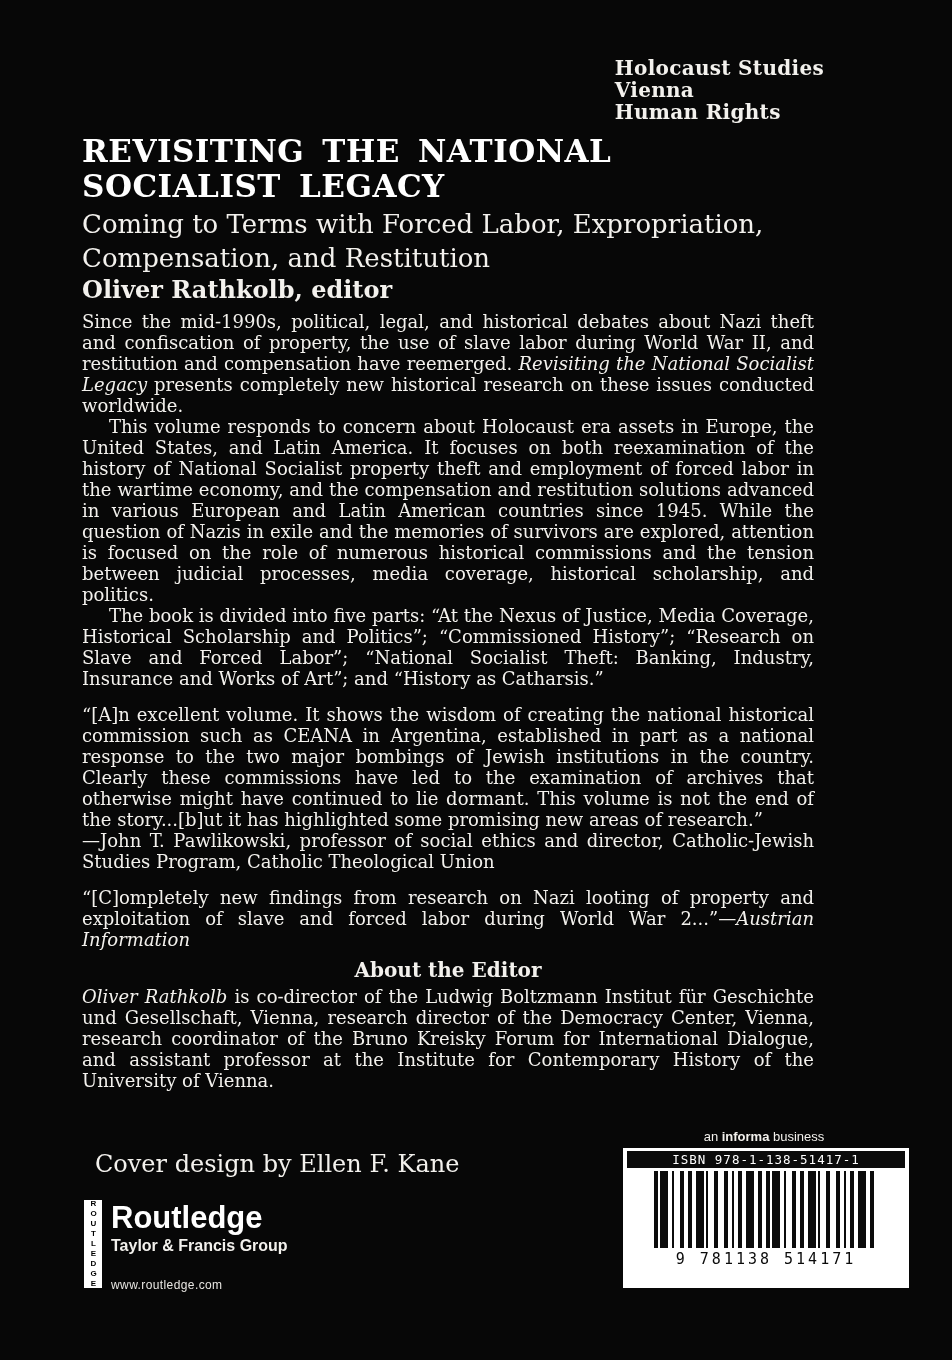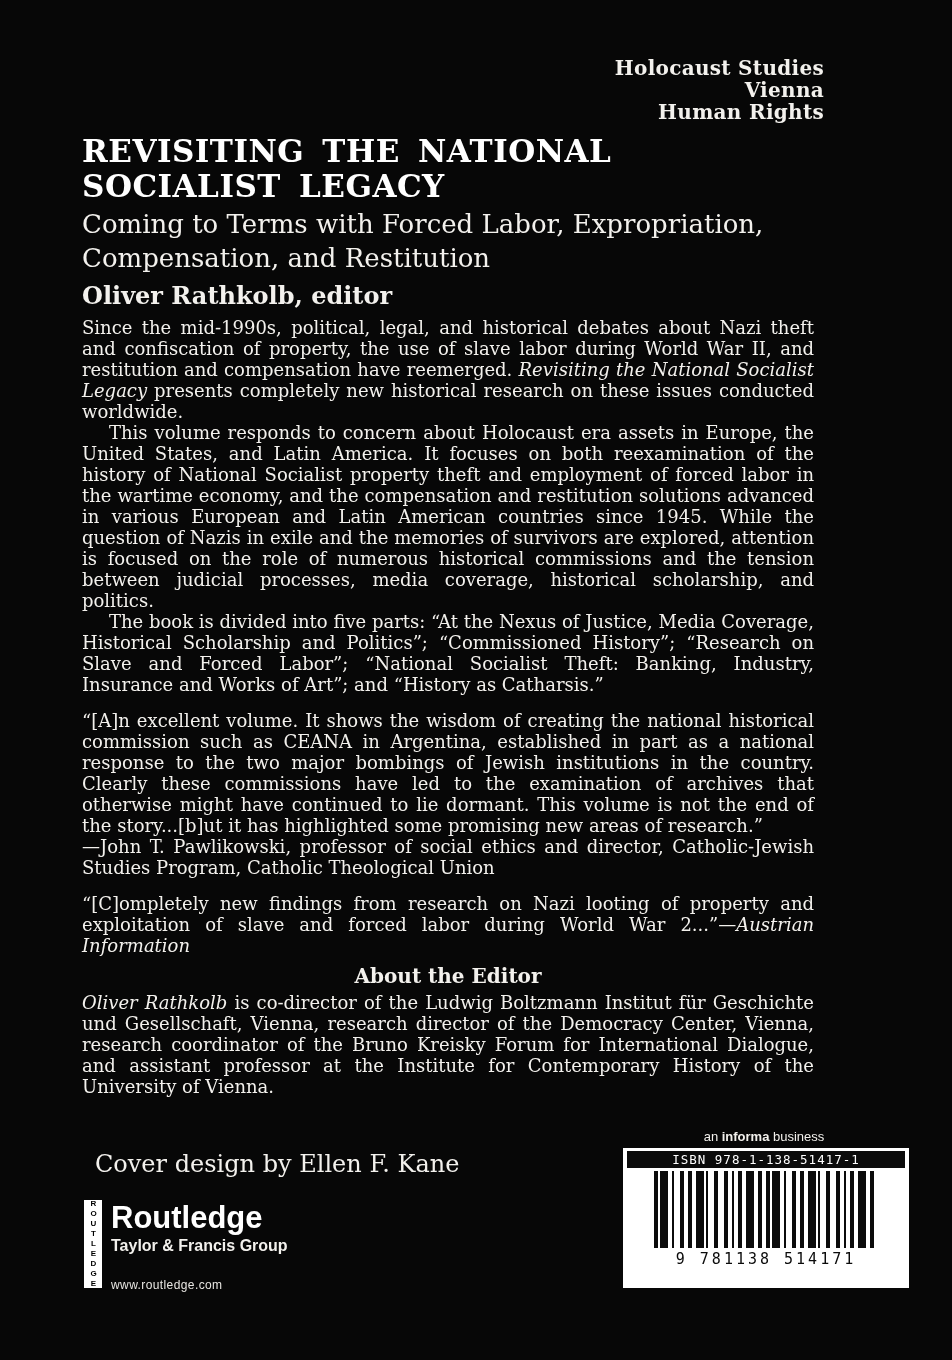--- a/index.html
+++ b/index.html
@@ -2,27 +2,27 @@
 <html style="--background: #070707; --text: #f3f1ed; --panel: #ffffff; --ink: #0b0b0b;"><head>
 <meta charset="utf-8">
 <style>
   * { margin:0; padding:0; box-sizing:border-box; }
   html, body { background:#000; }
   .cover {
     position:relative; width:952px; height:1360px; margin:0 auto;
     background:var(--background,#070707); color:var(--text,#f3f1ed);
     font-family:"DejaVu Serif", serif; overflow:hidden;
   }
-  .categories { position:absolute; top:57px; right:128px; text-align:right;
+  .categories { position:absolute; top:57px; right:128px; 
     font-weight:bold; font-size:20px; line-height:22px; letter-spacing:.3px; }
   .main { position:absolute; left:82px; top:134px; width:732px; }
   .title { font-size:31px; font-weight:bold; line-height:35px; max-width:570px;
     word-spacing:.22em; letter-spacing:.5px; color:#ffffff; }
   .subtitle { font-size:26px; line-height:34px; margin-top:3px; font-weight:normal; }
-  .editor { font-size:24px; line-height:30px; font-weight:bold; margin:6px 0 6px; }
+  .editor { font-size:24px; line-height:30px; font-weight:bold; margin:0 0 6px; }
   .body { font-size:18px; line-height:21px; text-align:justify; }
   .indent { text-indent:27px; }
   .gap-top { margin-top:15px; }
   .about-heading { text-align:center; font-weight:bold; font-size:20px;
     line-height:24px; margin:8px 0 4px; }
   .cover-design { position:absolute; left:95px; top:1152px; font-size:24px; line-height:24px; }
   .publisher { position:absolute; left:84px; top:1200px; display:flex; align-items:flex-start; }
   .pub-strip { width:18px; height:88px; background:#ffffff; color:#000;
     font-family:"Liberation Sans", sans-serif; font-weight:bold; font-size:8px; line-height:18px;
     writing-mode:vertical-rl; text-orientation:upright; letter-spacing:1px;

